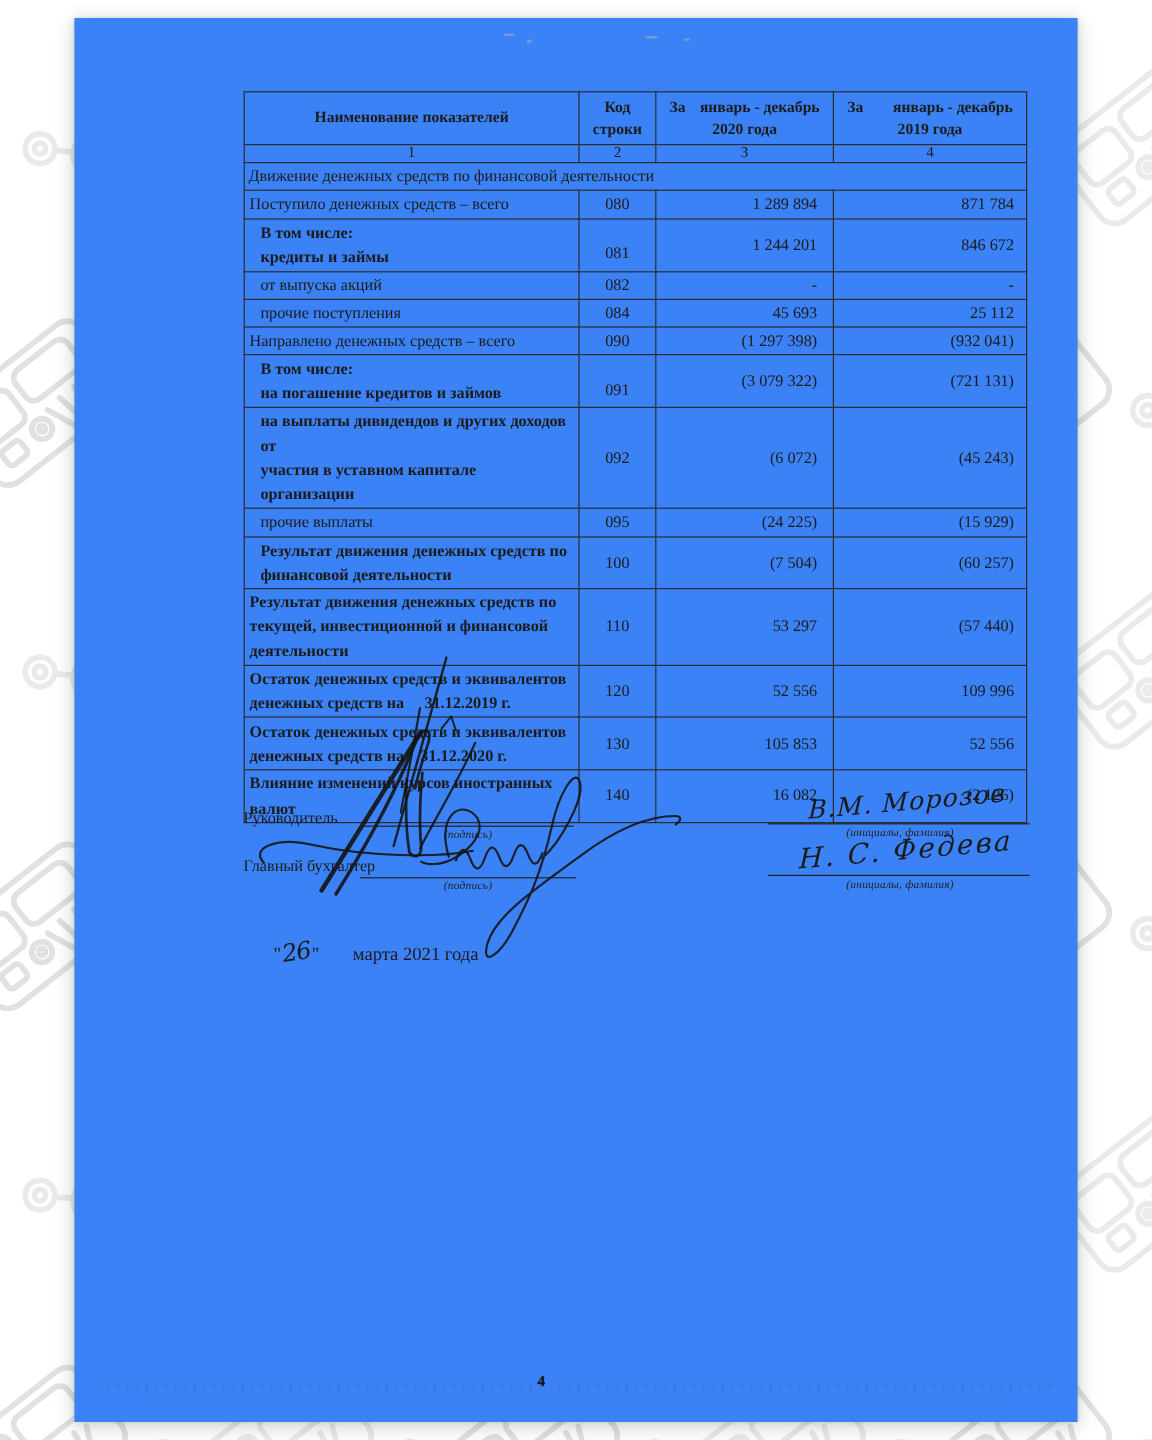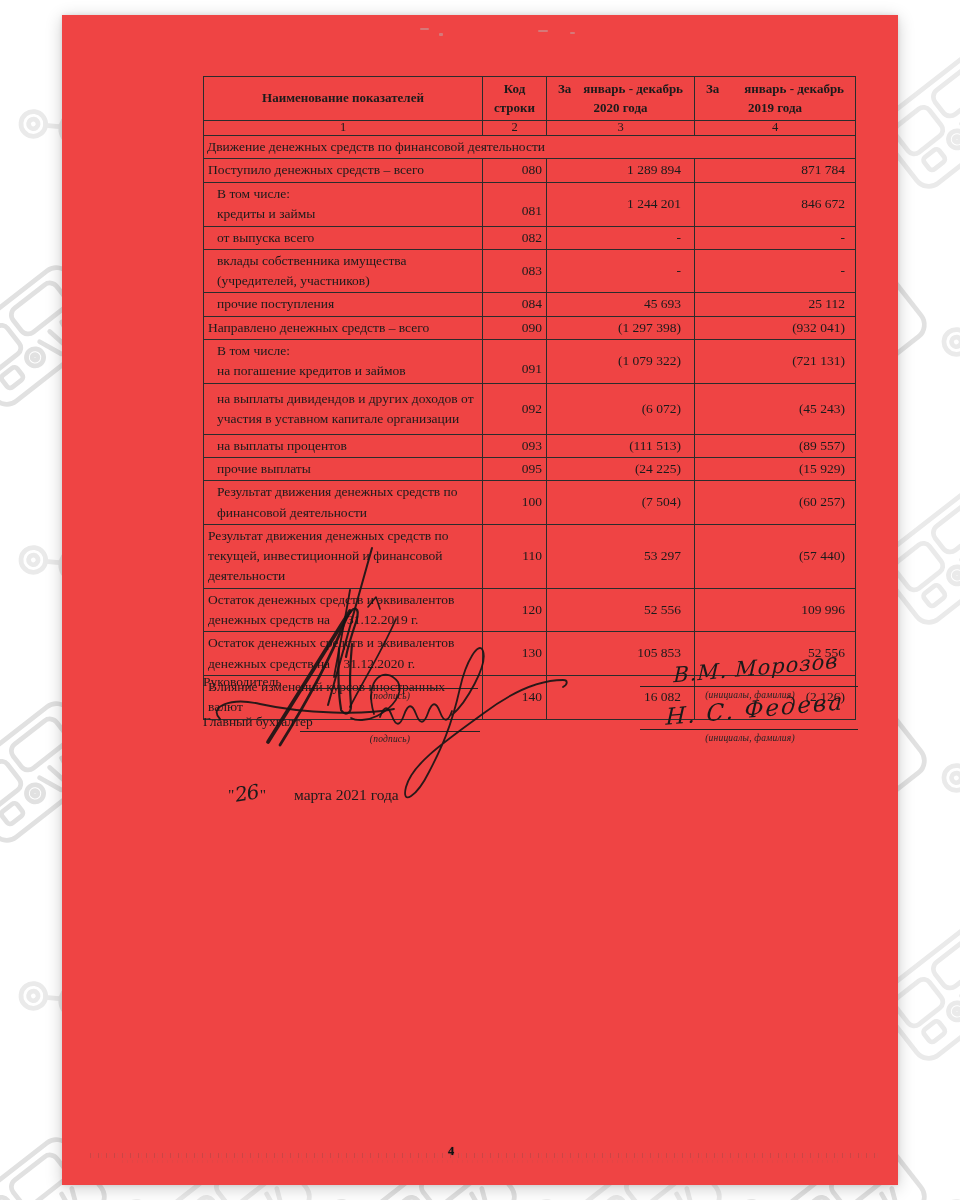--- a/index.html
+++ b/index.html
@@ -7,34 +7,34 @@
     width:960px;height:1200px;position:relative;overflow:hidden;
     background:#ffffff;
     font-family:"Liberation Serif", serif;color:#1b1b1b;
   }
   
   #wm-svg{position:absolute;left:0;top:0;width:960px;height:1200px;z-index:0;}
   .wm-a{color:#eaeaea;} .wm-b{color:#e1e1e1;}
   
   .paper{
     position:absolute;left:62px;top:15px;width:836px;height:1170px;
-    background:#ef4444;z-index:1;
+    background:#3b82f6;z-index:1;
     box-shadow:0 3px 16px rgba(0,0,0,0.20), 0 0 4px rgba(0,0,0,0.10);
   }
   
   table.cf{
     position:absolute;left:141px;top:61px;width:652px;
     border-collapse:collapse;font-size:13.5px;table-layout:fixed;
   }
   .cf td,.cf th{border:1.5px solid #2c2c2c;padding:1px 4px;vertical-align:middle;line-height:1.5;}
   .cf th{font-weight:bold;font-size:13px;text-align:center;line-height:1.45;}
-  .pre{white-space:pre-line;}
+  .pre{white-space:pre-line;font-weight:bold;}
   td.name{text-align:left;padding-left:4px;}
   td.name.ind{padding-left:13px;}
-  td.code{text-align:right;}
+  td.code{text-align:center;}
   td.code.vb{vertical-align:bottom;padding-bottom:4px;}
   td.val{text-align:right;padding-right:13px;padding-left:17px;}
   td.val.v4{padding-right:10px;}
   tr.nums td{height:14px;padding:0 2px;text-align:center;font-size:12.5px;line-height:1.1;}
   tr.section td{text-align:left;padding-left:3px;}
   .period-top{display:flex;justify-content:space-between;padding:0 7px;}
   
   .abs{position:absolute;}
   .siglabel{font-size:13.5px;}
   .sigline{height:0;border-top:1.5px solid #222;}
@@ -184,63 +184,50 @@
       <td class="val v4">871 784</td>
     </tr>
     <tr style="height:44px">
       <td class="name ind pre">В том числе:
 кредиты и займы</td>
       <td class="code vb">081</td>
       <td class="val">1 244 201</td>
       <td class="val v4">846 672</td>
     </tr>
     <tr style="height:17px">
-      <td class="name ind">от выпуска всего</td>
+      <td class="name ind">от выпуска акций</td>
       <td class="code">082</td>
-      <td class="val">-</td>
-      <td class="val v4">-</td>
-    </tr>
-    <tr style="height:34px">
-      <td class="name ind pre">вклады собственника имущества
-(учредителей, участников)</td>
-      <td class="code">083</td>
       <td class="val">-</td>
       <td class="val v4">-</td>
     </tr>
     <tr style="height:17px">
       <td class="name ind">прочие поступления</td>
       <td class="code">084</td>
       <td class="val">45 693</td>
       <td class="val v4">25 112</td>
     </tr>
     <tr style="height:17px">
       <td class="name">Направлено денежных средств – всего</td>
       <td class="code">090</td>
       <td class="val">(1 297 398)</td>
       <td class="val v4">(932 041)</td>
     </tr>
     <tr style="height:44px">
       <td class="name ind pre">В том числе:
 на погашение кредитов и займов</td>
       <td class="code vb">091</td>
-      <td class="val">(1 079 322)</td>
+      <td class="val">(3 079 322)</td>
       <td class="val v4">(721 131)</td>
     </tr>
     <tr style="height:51px">
       <td class="name ind pre">на выплаты дивидендов и других доходов от
 участия в уставном капитале организации</td>
       <td class="code">092</td>
       <td class="val">(6 072)</td>
       <td class="val v4">(45 243)</td>
-    </tr>
-    <tr style="height:19px">
-      <td class="name ind">на выплаты процентов</td>
-      <td class="code">093</td>
-      <td class="val">(111 513)</td>
-      <td class="val v4">(89 557)</td>
     </tr>
     <tr style="height:18px">
       <td class="name ind">прочие выплаты</td>
       <td class="code">095</td>
       <td class="val">(24 225)</td>
       <td class="val v4">(15 929)</td>
     </tr>
     <tr style="height:43px">
       <td class="name ind pre">Результат движения денежных средств по
 финансовой деятельности</td>

